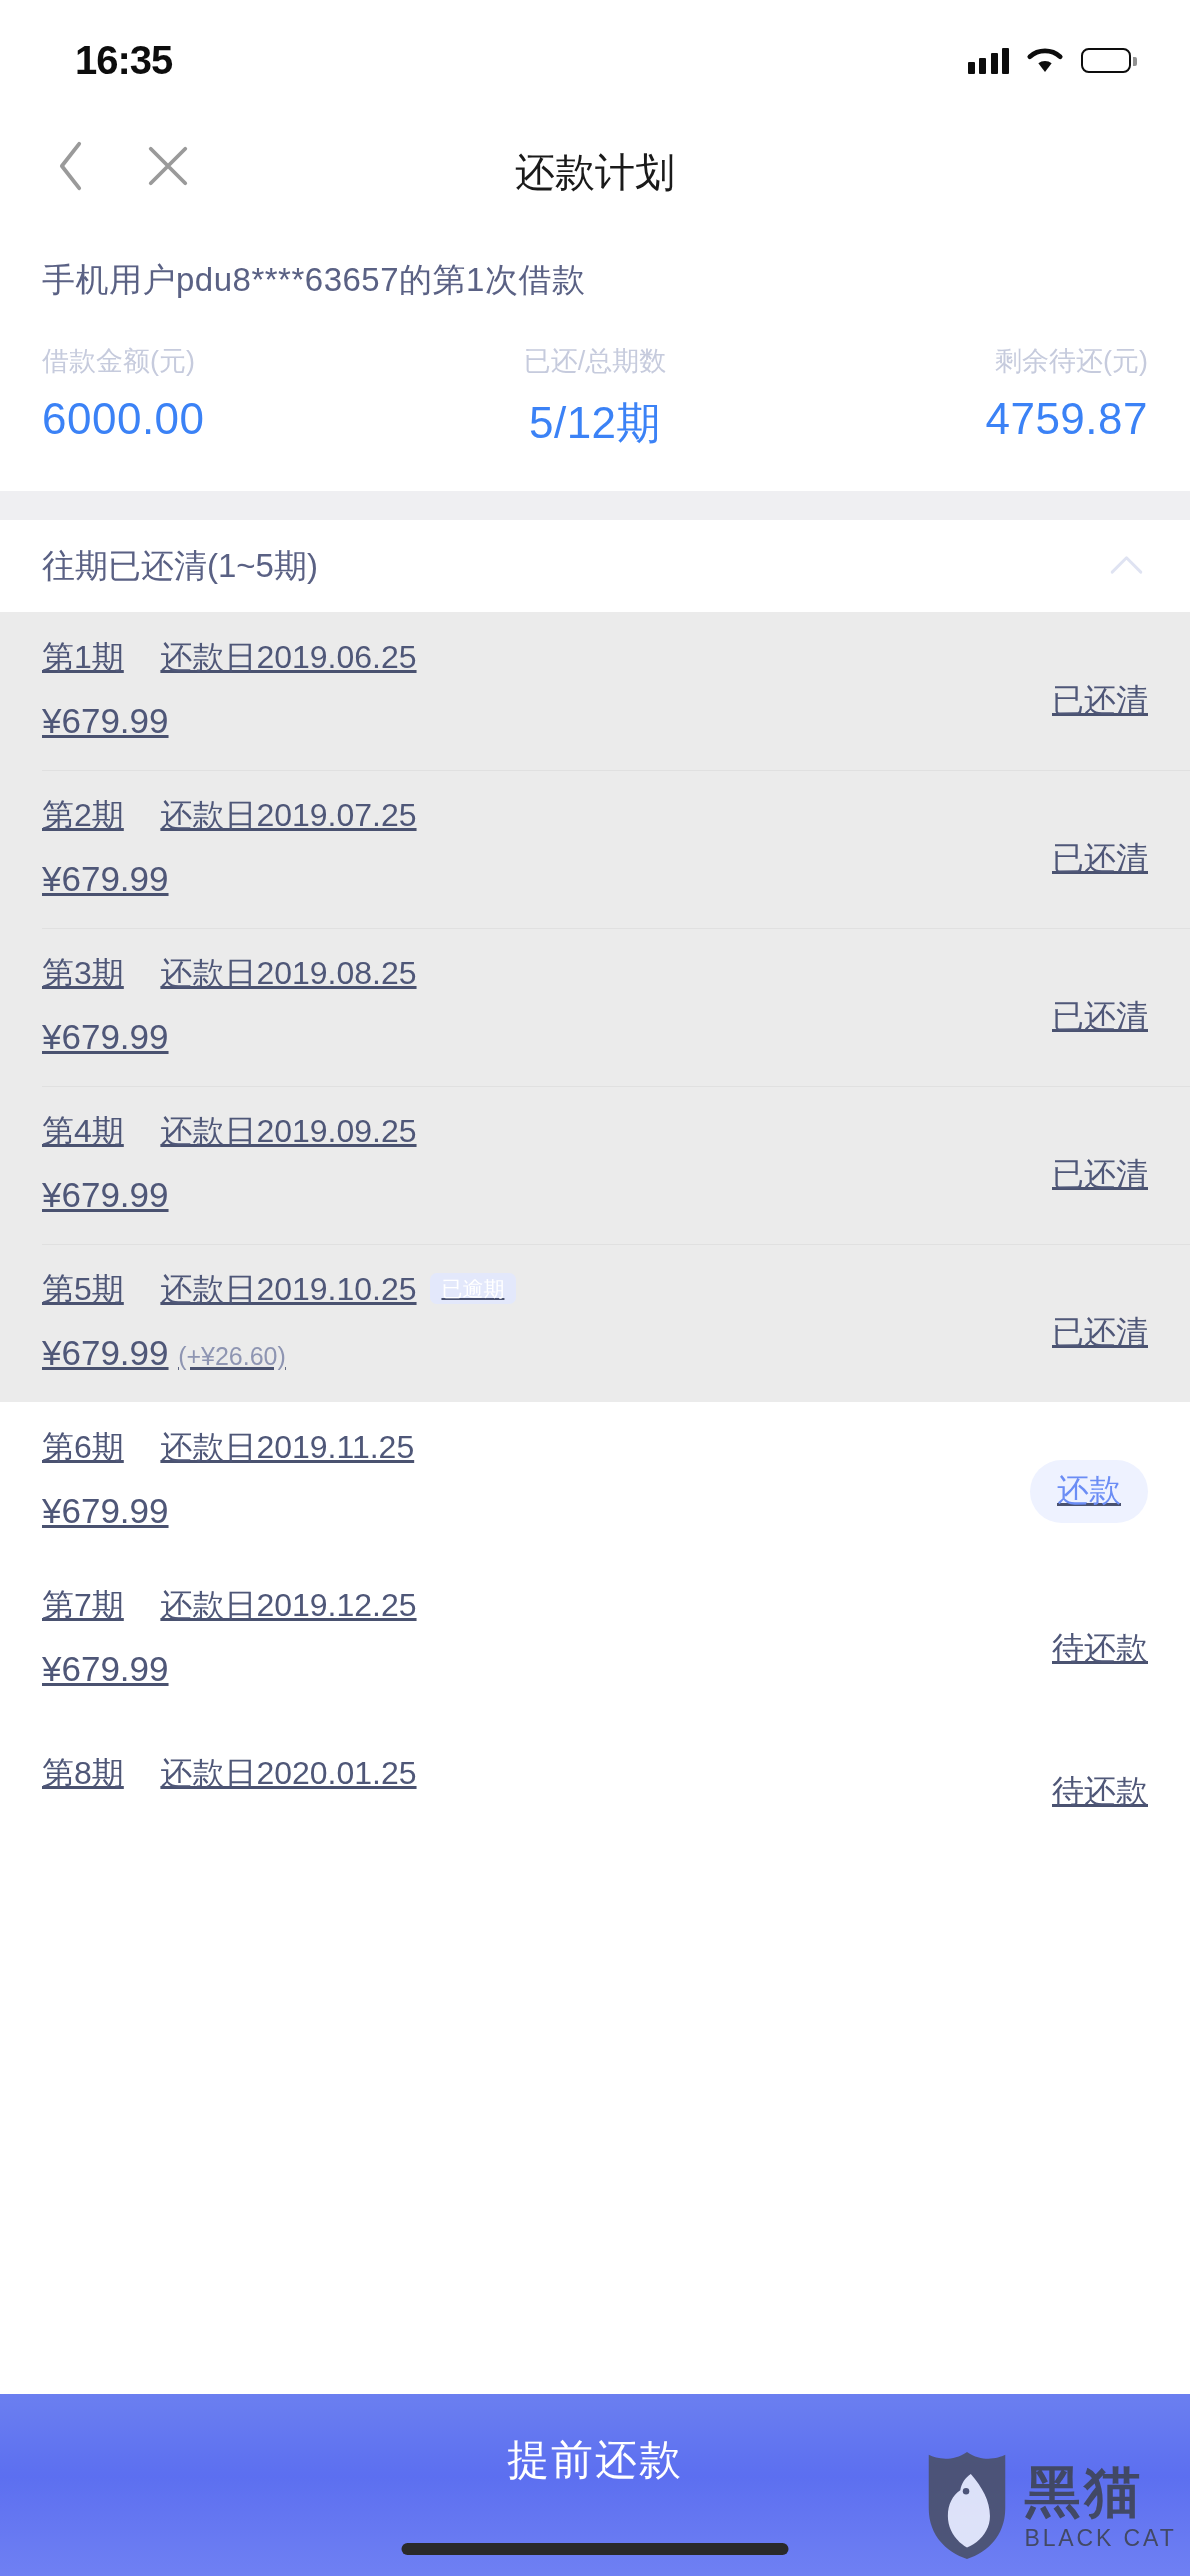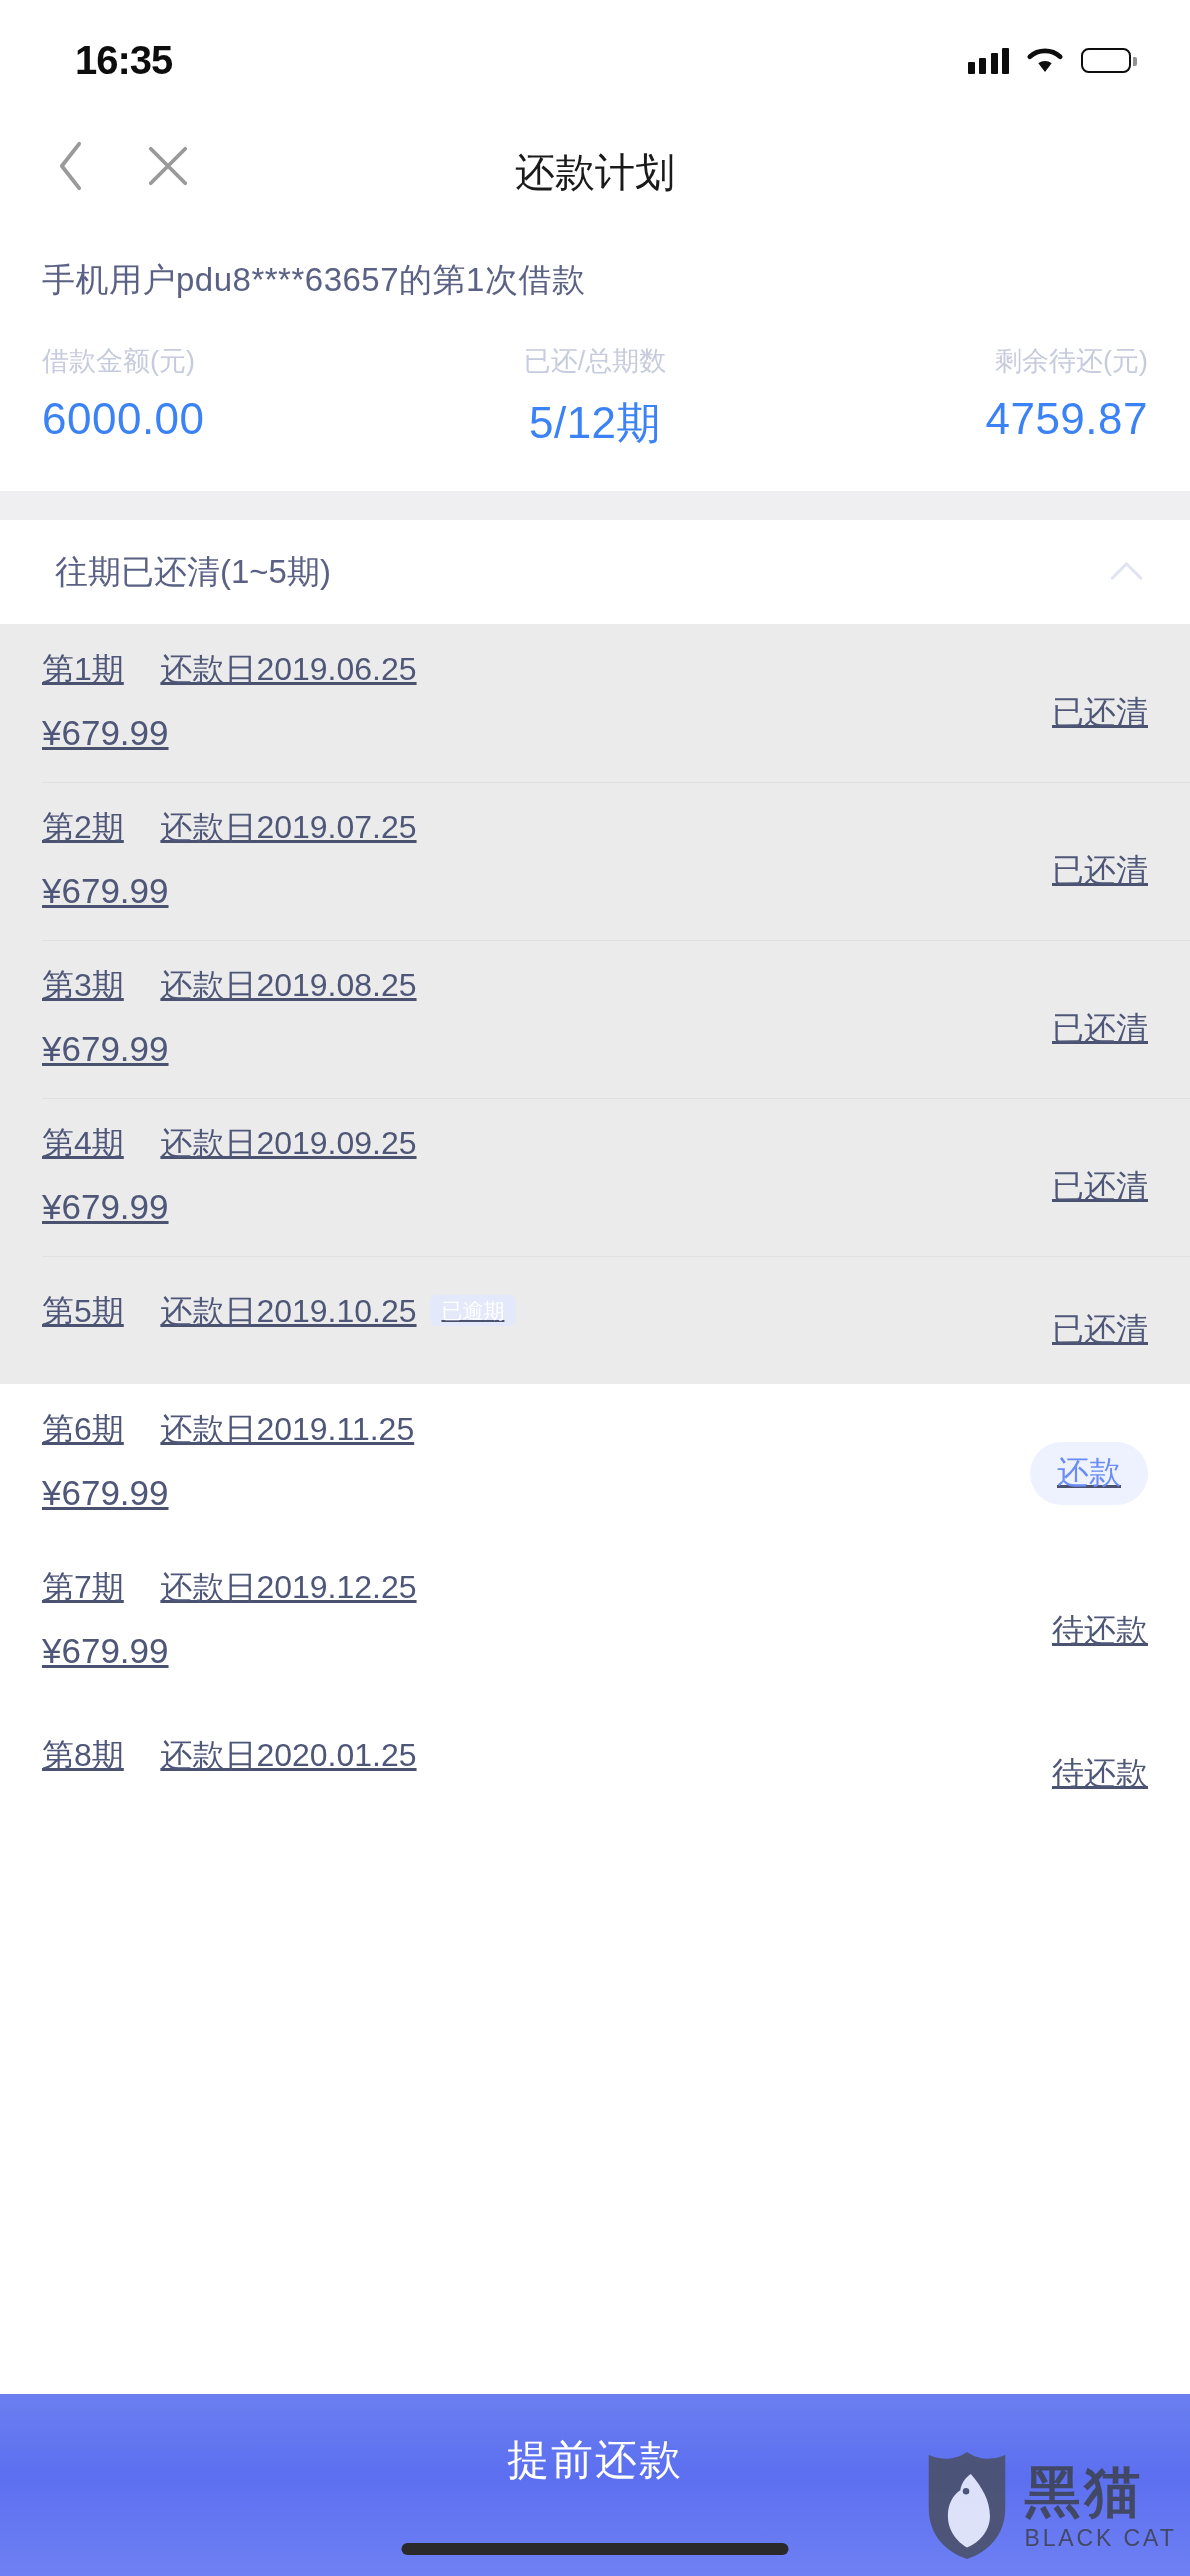--- a/index.html
+++ b/index.html
@@ -68,23 +68,23 @@
   .stat:nth-child(2){ text-align:center; }
   .stat:nth-child(3){ text-align:right; }
   .stat .lbl{ font-size:27px; color:#c6cbdd; margin-bottom:15.3px; }
   .stat .val{ font-size:44px; color:#3b82f6; letter-spacing:0.5px; }
 
   
   .gap{ height:29px; background:#efeff2; }
 
   
   .sect-head{
-    background:#fff; height:104px;
+    background:#fff; height:92px;
     display:flex; align-items:center; justify-content:space-between;
-    padding:0 46px 0 55px;
+    padding:0 46px 0 42px;
   }
   .sect-head .t{ font-size:33px; color:#5a6184; }
   .sect-head .chev{ color:#dfe3f2; }
 
   
   .group-paid{ background:#ebebeb; }
   .group-due{ background:#ffffff; }
   .row{
     position:relative;
     padding:24px 42px 29px;
@@ -264,20 +264,23 @@
     </div>
   </div>
 
   <div class="row">
     <div class="row-left">
       <div class="row-title">
         <span class="per">第5期</span>
         <span>还款日2019.10.25</span>
         <span class="badge">已逾期</span>
       </div>
+      <div class="row-amt">
+        <span>¥679.99</span><span class="extra">(+¥26.60)</span>
+      </div>
     </div>
     <div class="row-right">
       <span class="status-txt">已还清</span>
     </div>
   </div>
 </div>
 
 <div class="group-due">
   <div class="row">
     <div class="row-left">

